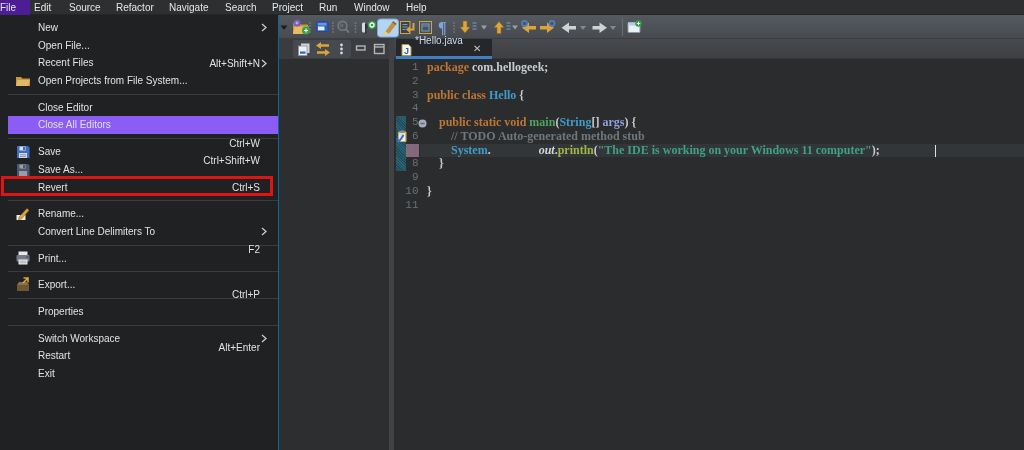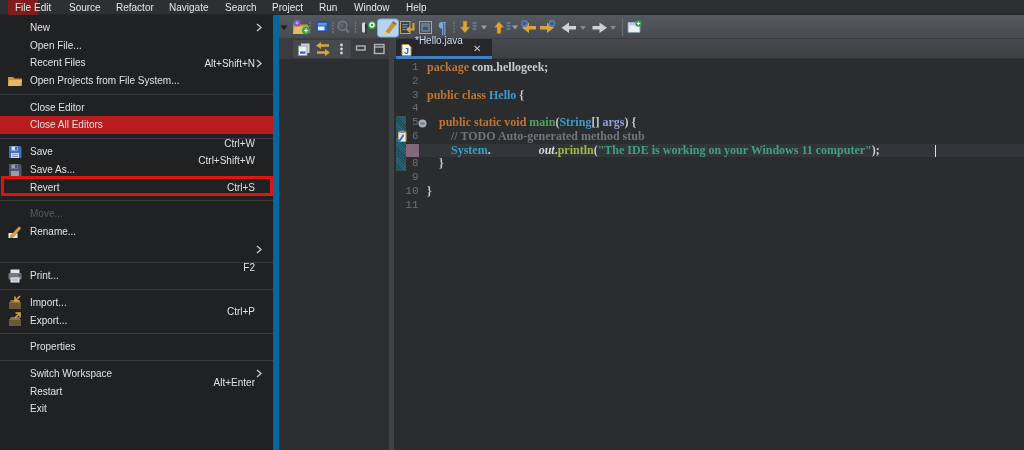--- a/index.html
+++ b/index.html
@@ -4,21 +4,21 @@
 <style>
   * { margin:0; padding:0; box-sizing:border-box; }
   html,body { width:1024px; height:450px; overflow:hidden; background:#2c2d2e;
     font-family:"Liberation Sans", sans-serif; }
   .abs { position:absolute; }
   
   #menubar { position:absolute; left:0; top:0; width:1024px; height:15px;
     background:#2e2f31; border-bottom:1px solid #242527; }
   #menubar span { position:absolute; top:0; height:15px; line-height:15px;
     font-size:10px; color:#e4e6e8; }
-  #mb-file { left:8px; width:30px; text-align:center; background:#7f1d1d; color:#fff; }
+  #mb-file { left:0; width:30px; text-align:left; background:#4c1d95; color:#fff; }
   
   #toolbar { position:absolute; left:0; top:15px; width:1024px; height:24px;
     background:linear-gradient(#555a60,#474b50); border-bottom:1px solid #3c3e41; }
   
   #pkghead { position:absolute; left:278px; top:39px; width:112px; height:20px;
     background:#3a3c3f; }
   #pkginset { position:absolute; left:293px; top:40px; width:58px; height:18px;
     background:#46494d; border-radius:2px; }
   #tabbar { position:absolute; left:390px; top:39px; width:634px; height:20px;
     background:linear-gradient(#48494e,#3e4043); border-bottom:1px solid #333538; }
@@ -49,28 +49,28 @@
   #code { position:absolute; left:427px; top:61px;
     font-family:Liberation Serif, serif; font-size:12px; line-height:13.75px;
     font-weight:bold; color:#c7ccd1; white-space:pre; }
   .kw { color:#bd7635; } .cls { color:#3f9bc8; } .grn { color:#4fa45f; }
   .par { color:#91a1dc; } .cmt { color:#6f787e; } .mth { color:#a2b445; }
   .str { color:#3ea182; } .out { color:#d6d9dc; font-style:italic;margin-left:48px; }
   #cursor { position:absolute; left:934.5px; top:144.5px; width:1.5px; height:12px;
     background:#dcdee0; }
   
   #menu { position:absolute; left:0; top:15px; width:279px; height:435px;
-    background:#202123; border-right:6px solid #0369a1; padding-top:4px; }
+    background:#202123; border-right:1px solid #0369a1; padding-top:4px;padding-left:8px; }
   .mi { position:relative; height:17.7px; font-size:10px; color:#dfe2e4; }
   .mi .lb { position:absolute; left:30px; top:0; line-height:17.7px; }
   .mi .ac { position:absolute; right:18px; top:0; line-height:17.7px;margin-top:36px; }
   .mi .ar { position:absolute; right:9px; top:3.2px; width:11px; height:11px; }
   .mi .ic { position:absolute; left:7px; top:0.8px; width:16px; height:16px; }
   .mi.dis { color:#595c5f; }
-  .mi.hov { background:#b91c1c; }
+  .mi.hov { background:#8b5cf6; }
   .sep { height:1px; margin:4px 0; background:#393b3e; }
   #redbox { position:absolute; left:1px; top:176px; width:272px; height:19.5px;
     border:3px solid #df1414; }
 </style>
 </head>
 <body>
 <div id="menubar">
   <span id="mb-file">File</span>
   <span style="left:34px">Edit</span>
   <span style="left:69px">Source</span>
@@ -289,32 +289,30 @@
         <rect x="4.5" y="2.5" width="6" height="4" fill="#c3cad6"></rect>
         <rect x="8" y="3" width="2" height="3" fill="#5a6a8c"></rect>
         <rect x="4" y="9" width="8" height="5" fill="#bfc6d2"></rect>
       </svg>
       <span class="lb">Save As...</span>
     </div>
   <div class="mi">
       <span class="lb">Revert</span>
     </div>
   <div class="sep"></div>
-  <div class="mi dis">
-      <span class="lb">Move...</span>
-    </div>
   <div class="mi">
       <svg class="ic" viewBox="0 0 16 16">
         <rect x="1.5" y="9" width="9" height="5" fill="#e8ebee"></rect>
         <path d="M4 11 L12 2.5 l2 1.8 L6.5 13 l-3 .8 z" fill="#d9a53c" stroke="#8a6a20" stroke-width="0.5"></path>
       </svg>
       <span class="lb">Rename...</span>
       <span class="ac">F2</span>
     </div>
   <div class="mi">
+      <span class="lb">Convert Line Delimiters To</span>
       <svg class="ar" viewBox="0 0 11 11">
         <path d="M4 2 l4 3.5 -4 3.5" stroke="#c8cbce" stroke-width="1.3" fill="none"></path>
       </svg>
     </div>
   <div class="sep"></div>
   <div class="mi">
       <svg class="ic" viewBox="0 0 16 16">
         <rect x="3.5" y="1.5" width="9" height="4" fill="#e4e7ea"></rect>
         <rect x="1.5" y="5" width="13" height="6.5" rx="1" fill="#737b85"></rect>
         <rect x="11.5" y="6.5" width="2" height="1.2" fill="#3c424a"></rect>
@@ -323,28 +321,20 @@
         <rect x="4.5" y="12.4" width="7" height="0.9" fill="#9aa2ab"></rect>
       </svg>
       <span class="lb">Print...</span>
       <span class="ac">Ctrl+P</span>
     </div>
   <div class="sep"></div>
   <div class="mi">
       <svg class="ic" viewBox="0 0 16 16">
         <path d="M2 8 h12 v6 H2 z" fill="#6b5836"></path>
         <path d="M2 8 l2-3 h8 l2 3 z" fill="#8a7245"></path>
-        <path d="M13 1 l-5 5 m0-4.5 v4.5 h4.5" stroke="#d9a53c" stroke-width="1.6" fill="none"></path>
-      </svg>
-      <span class="lb">Import...</span>
-    </div>
-  <div class="mi">
-      <svg class="ic" viewBox="0 0 16 16">
-        <path d="M2 8 h12 v6 H2 z" fill="#6b5836"></path>
-        <path d="M2 8 l2-3 h8 l2 3 z" fill="#8a7245"></path>
         <path d="M8 6 l5-5 m0 4.5 V1 h-4.5" stroke="#d9a53c" stroke-width="1.6" fill="none"></path>
       </svg>
       <span class="lb">Export...</span>
     </div>
   <div class="sep"></div>
   <div class="mi">
       <span class="lb">Properties</span>
       <span class="ac">Alt+Enter</span>
     </div>
   <div class="sep"></div>

